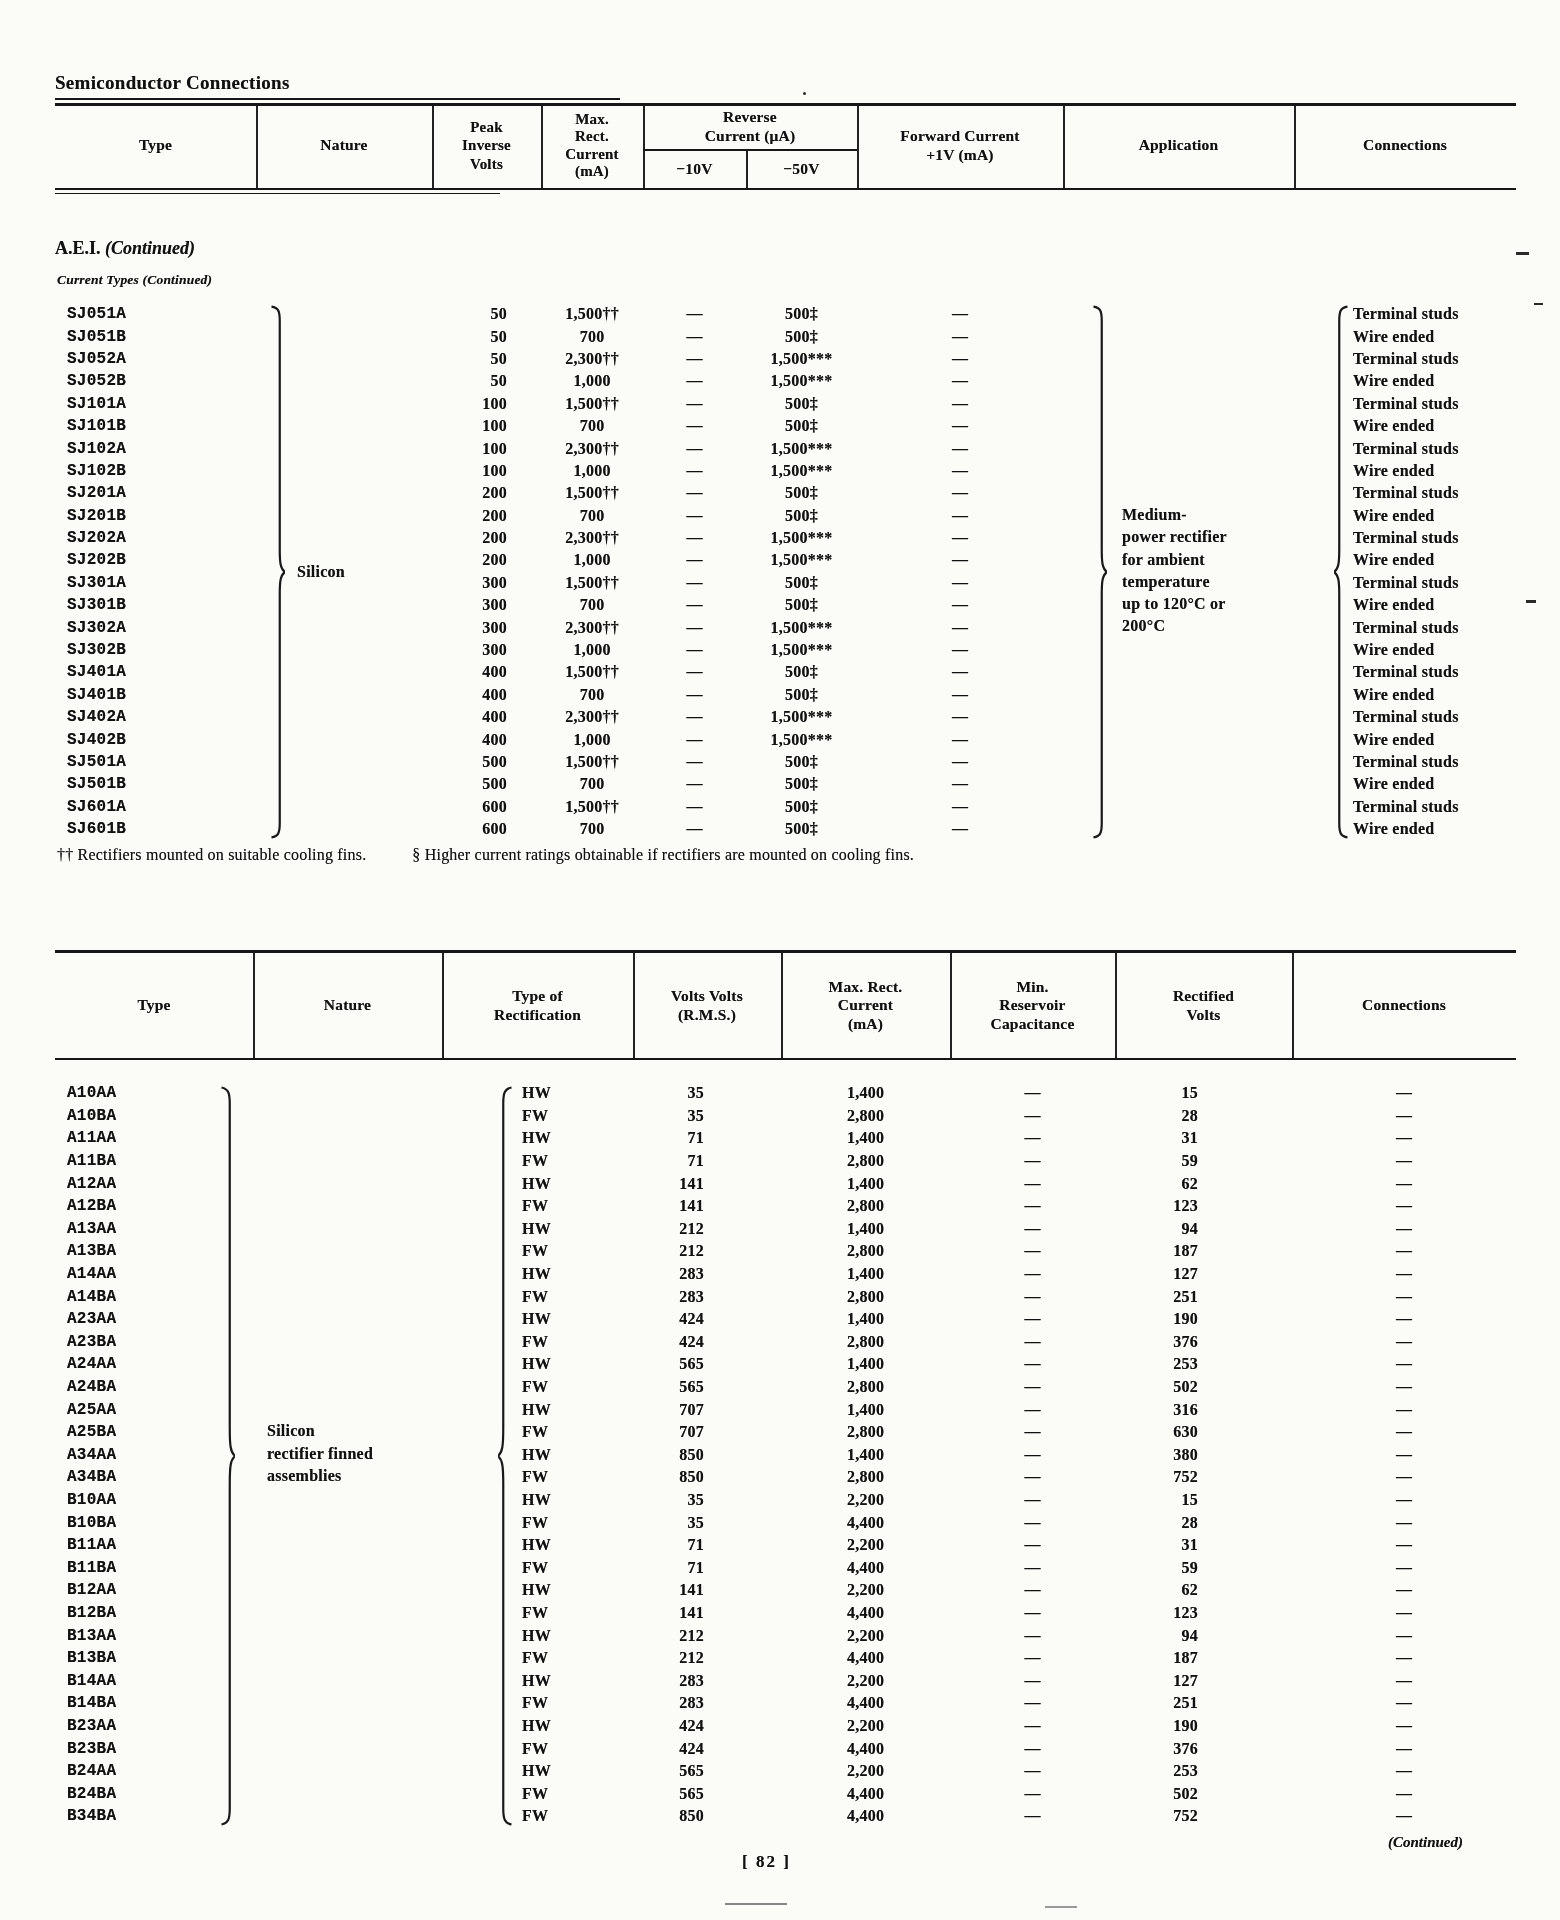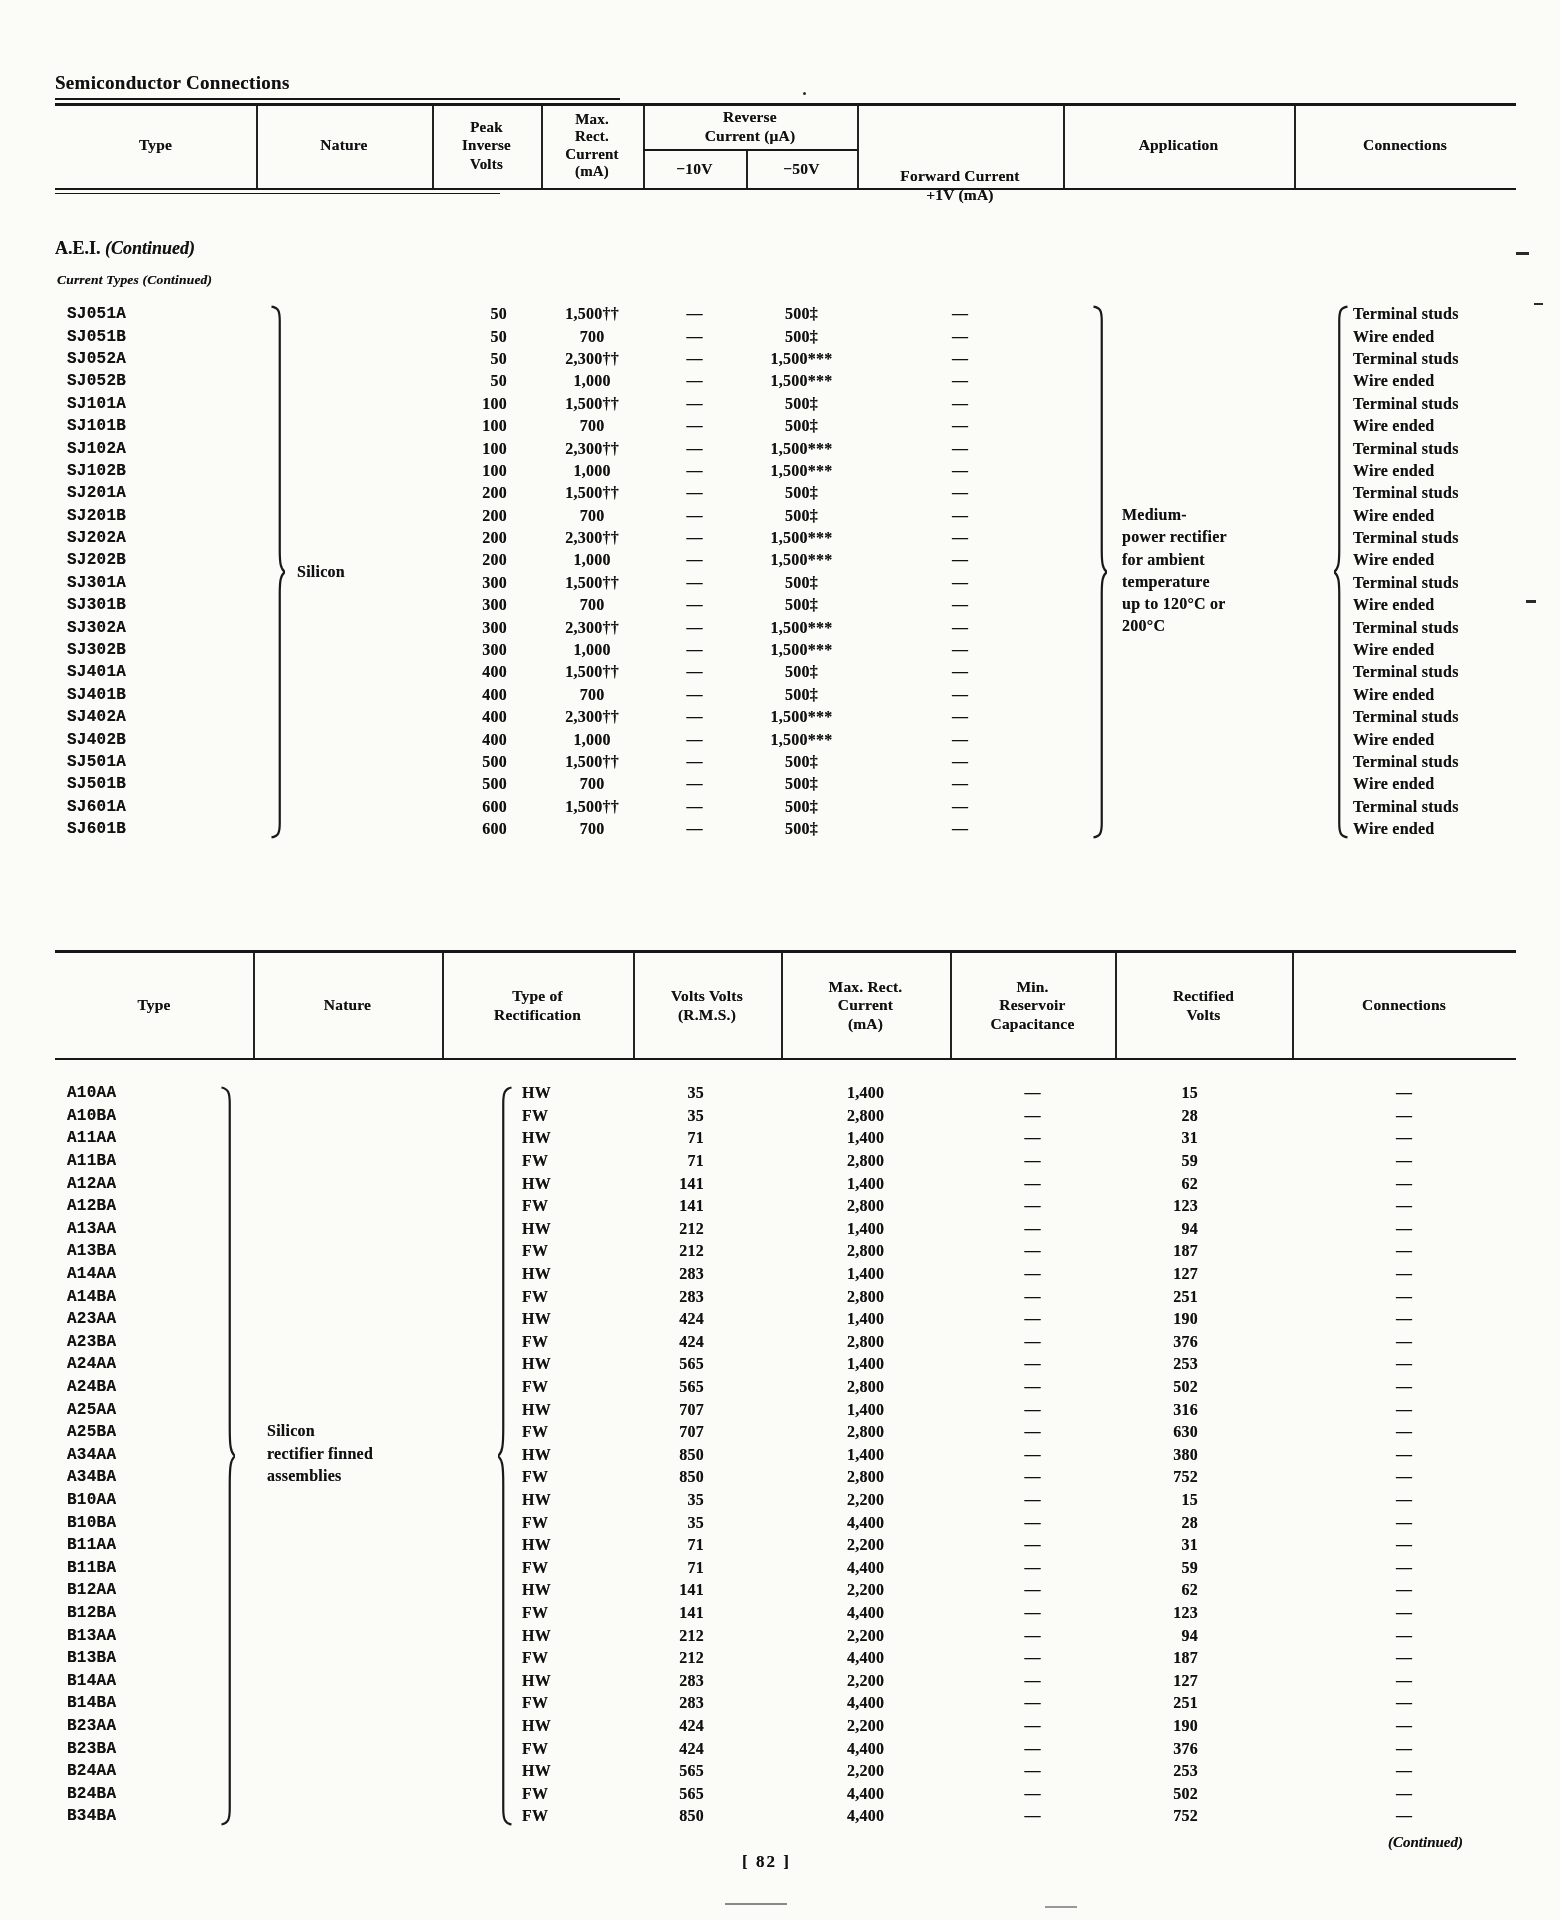--- a/index.html
+++ b/index.html
@@ -68,21 +68,21 @@
 Inverse
 Volts</div>
     <div class="hcell" style="left:541px;top:103px;width:102px;height:85px;font-size:15px;line-height:17.5px;">Max.
 Rect.
 Current
 (mA)</div>
     <div class="hcell" style="left:643px;top:104px;width:214px;height:45px;">Reverse
 Current (μA)</div>
     <div class="hcell" style="left:643px;top:150px;width:103px;height:38px;">−10V</div>
     <div class="hcell" style="left:746px;top:150px;width:111px;height:38px;">−50V</div>
-    <div class="hcell" style="left:857px;top:103px;width:206px;height:85px;margin-top:40px;">Forward Current
+    <div class="hcell" style="left:857px;top:103px;width:206px;height:85px;">Forward Current
 +1V (mA)</div>
     <div class="hcell" style="left:1063px;top:103px;width:231px;height:85px;">Application</div>
     <div class="hcell" style="left:1294px;top:103px;width:222px;height:85px;">Connections</div>
   </div>
 
   <div class="sec-head">
     <span>A.E.I.</span>
     <span class="cont">(Continued)</span>
   </div>
   <div class="subsec">Current Types (Continued)</div>
@@ -374,20 +374,23 @@
     <span style="display:block;">up to 120°C or</span>
     <span style="display:block;">200°C</span>
   </div>
 
   <span class="brace" style="left:1334px;top:305px;width:15px;height:534px;">
     <svg viewBox="0 0 20 1000" preserveAspectRatio="none">
         <path d="M18,3 C9,5 7,11 7,30 L7,458 C7,484 6,494 0,500 C6,506 7,516 7,542 L7,970 C7,989 9,995 18,997" fill="none" stroke="#191919" stroke-width="2.2" vector-effect="non-scaling-stroke"></path>
       </svg>
   </span>
 
+  <div class="footnote" style="top:846px;">
+    <span>†† Rectifiers mounted on suitable cooling fins.</span><span>§ Higher current ratings obtainable if rectifiers are mounted on cooling fins.</span>
+  </div>
 
   <div>
     <div class="hline" style="left:55px;top:950px;width:1461px;height:3px;"></div>
     <div class="hline" style="left:55px;top:1058px;width:1461px;height:2px;"></div>
     <div class="vline" style="left:253px;top:953px;height:105px;"></div>
     <div class="vline" style="left:442px;top:953px;height:105px;"></div>
     <div class="vline" style="left:633px;top:953px;height:105px;"></div>
     <div class="vline" style="left:781px;top:953px;height:105px;"></div>
     <div class="vline" style="left:950px;top:953px;height:105px;"></div>
     <div class="vline" style="left:1115px;top:953px;height:105px;"></div>

